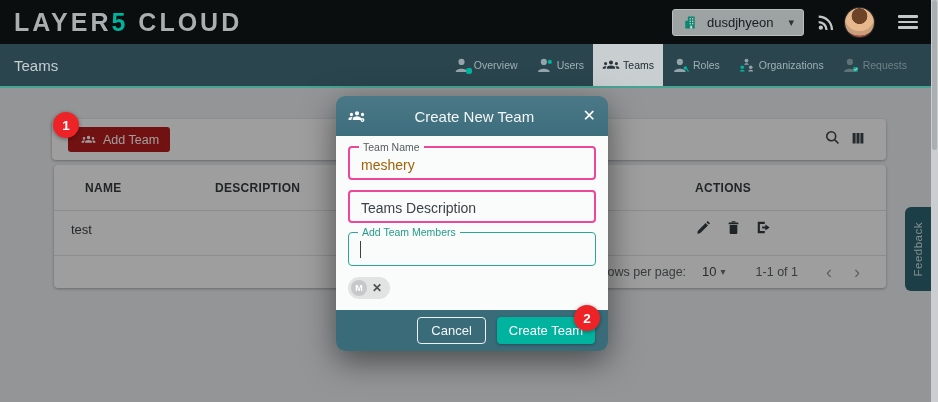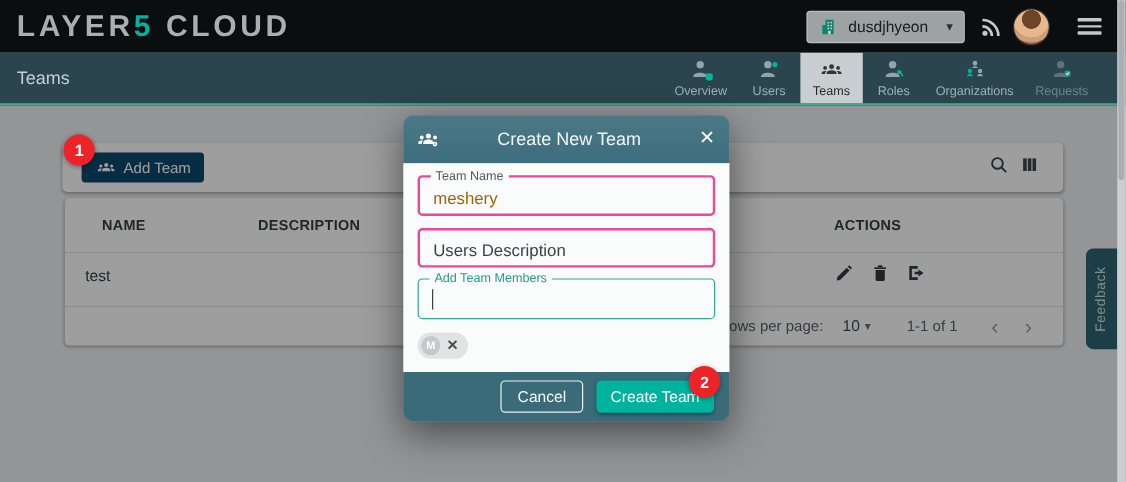--- a/index.html
+++ b/index.html
@@ -19,34 +19,34 @@
   .rss { margin-left:13px; }
   .avatar { width:29px; height:29px; border-radius:50%; margin-left:10px;
             background: radial-gradient(circle at 50% 28%, #6e4428 0 30%, #e7b78d 32% 58%, #caa07c 60% 75%, #b05444 77% 100%); box-shadow:0 0 0 1px #2a2e2e; }
   .hamburger { margin-left:24px; width:20px; display:flex; flex-direction:column; gap:3px; cursor:pointer; }
   .hamburger span { display:block; height:2.5px; background:#c3c8c8; border-radius:1px; }
 
   
   .navbar { position: absolute; left:0; top:44px; width:100%; height:44px; background:#2a454e; border-bottom:2px solid #46a492; display:flex; align-items:stretch; z-index:10; }
   .page-title { align-self:center; padding-left:14px; font-size:15px; color:#c6ced1; }
   .nav-tabs { margin-left:auto; display:flex; align-items:stretch; padding-right:22px; }
-  .nav-tab { display:flex; flex-direction:column; align-items:center; justify-content:center; gap:3px; padding:0 9px; min-width:52px; cursor:pointer; color:#9fb0b5; font-size:10.5px; }
+  .nav-tab { display:flex; flex-direction:row; align-items:center; justify-content:center; gap:3px; padding:0 9px; min-width:52px; cursor:pointer; color:#9fb0b5; font-size:10.5px; }
   .nav-tab svg { fill:#93a5ab; }
   .nav-tab .badge-dot { position:absolute; right:-1px; bottom:0; width:6px; height:6px; background:#00B39F; border-radius:2px; }
   .icon-wrap { position:relative; width:18px; height:18px; display:flex; align-items:center; justify-content:center; }
   .nav-tab.active { background:#c9cfd1; color:#212c33; }
   .nav-tab.active svg { fill:#2b363d; }
   .nav-tab.disabled { color:#6f8187; }
   .nav-tab.disabled svg { fill:#5f7278; }
 
   
   .page { position:absolute; left:0; top:88px; width:100%; height:314px; background:#eef1f3; }
   .card { position:absolute; background:#fff; border-radius:4px; box-shadow:0 1px 3px rgba(0,0,0,.3); }
   .toolbar-card { left:52px; top:31px; width:834px; height:41px; }
-  .add-team-btn { position:absolute; left:16px; top:8px; height:25px; display:flex; align-items:center; gap:6px; background:#0c4a6e; color:#fff; border:none; border-radius:3px; font-size:12.5px; padding:0 11px; cursor:pointer; font-family:inherit; }
+  .add-team-btn { position:absolute; left:16px; top:8px; height:25px; display:flex; align-items:center; gap:6px; background:#b91c1c; color:#fff; border:none; border-radius:3px; font-size:12.5px; padding:0 11px; cursor:pointer; font-family:inherit; }
   .toolbar-icons { position:absolute; right:20px; top:0; height:100%; display:flex; align-items:center; gap:9px; }
   .toolbar-icons svg { cursor:pointer; }
 
   .table-card { left:54px; top:77px; width:832px; height:123px; }
   .th { position:absolute; top:16px; font-size:12px; font-weight:bold; color:#373c3e; letter-spacing:.3px; }
   .th-name { left:31px; } .th-desc { left:161px; } .th-actions { left:641px; }
   .tdivider { position:absolute; left:0; width:100%; height:1px; background:#e2e4e4; }
   .row-name { position:absolute; left:17px; top:57px; font-size:13px; color:#3d4346; }
   .row-actions { position:absolute; left:641px; top:54px; display:flex; gap:13px; }
   .row-actions svg { cursor:pointer; }
@@ -303,21 +303,21 @@
       <span class="modal-close">✕</span>
     </div>
 
     <div class="modal-body">
       <div class="field f-teamname">
         <span class="field-label">Team Name</span>
         <div class="field-value">meshery</div>
       </div>
 
       <div class="field f-desc">
-        <div class="field-value">Users Description</div>
+        <div class="field-value">Teams Description</div>
       </div>
 
       <div class="field f-members">
         <span class="field-label">Add Team Members</span>
         <span class="caret-bar"></span>
       </div>
 
       <div class="chip-row">
         <span class="chip">
           <span class="chip-avatar">M</span>

